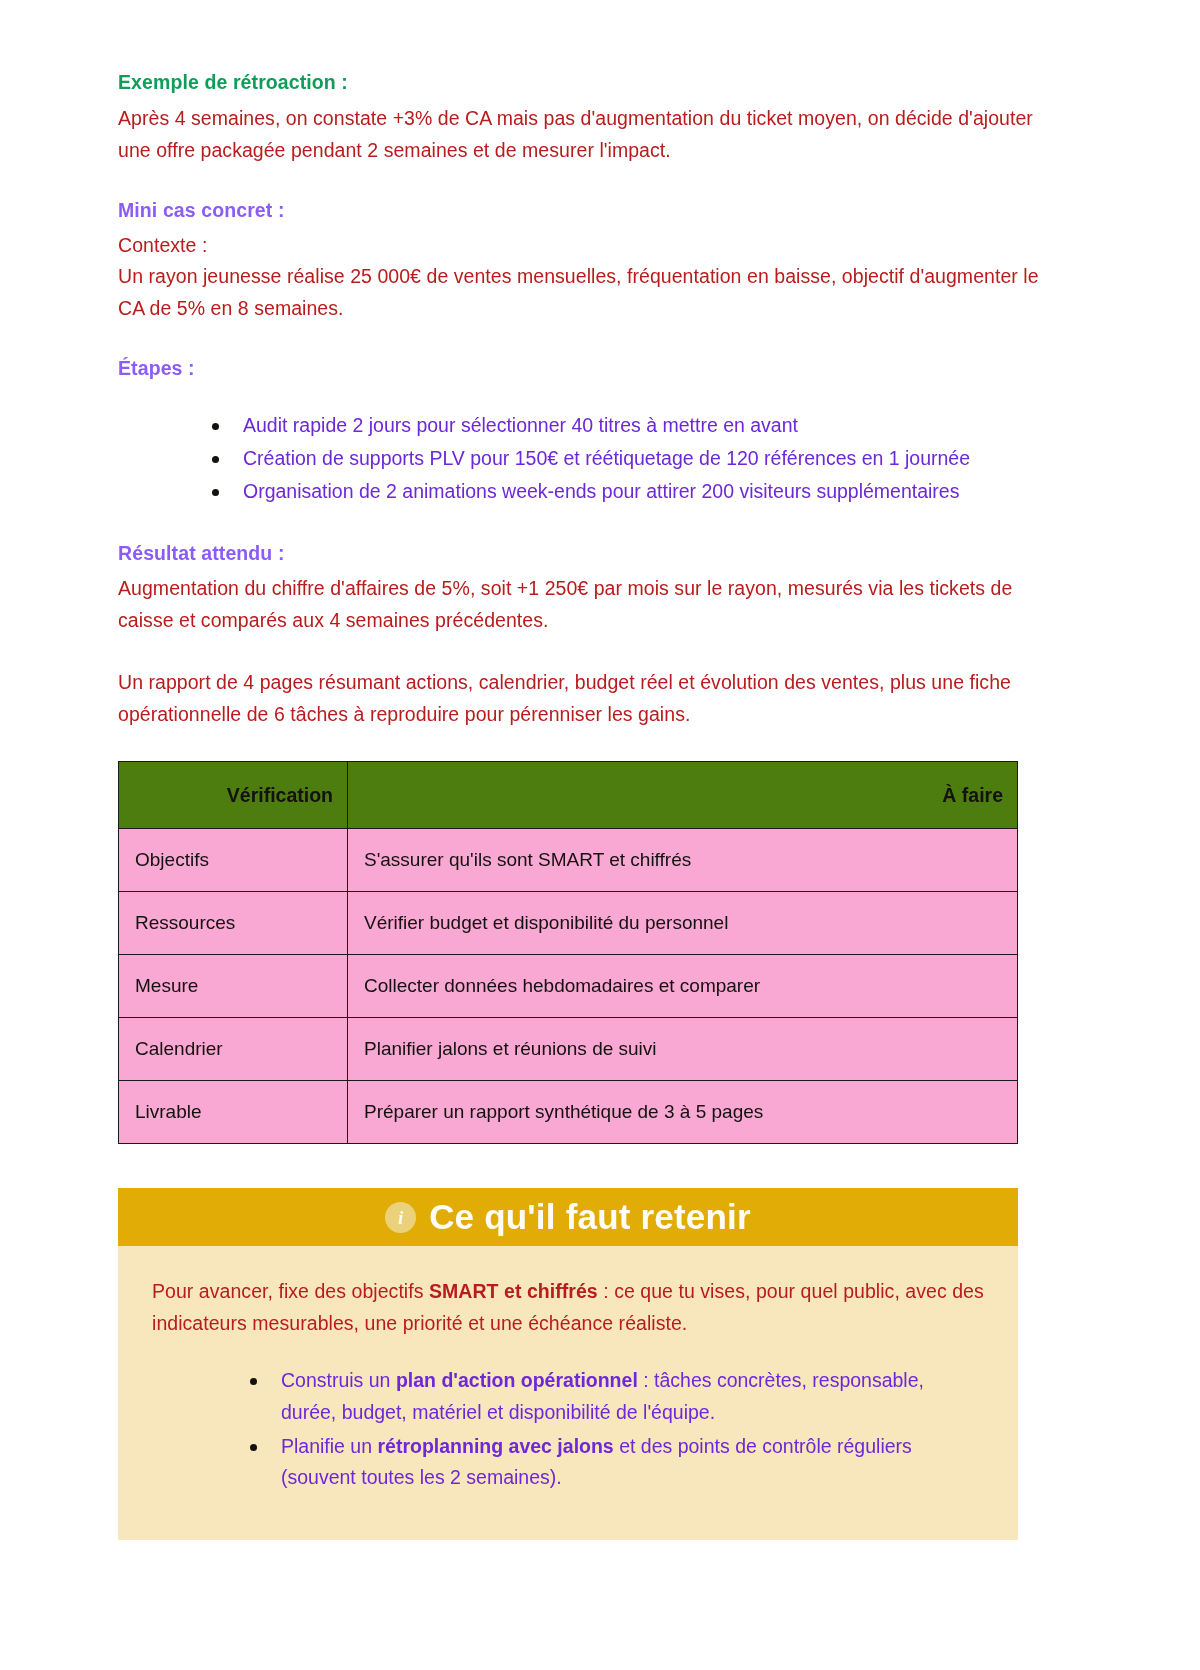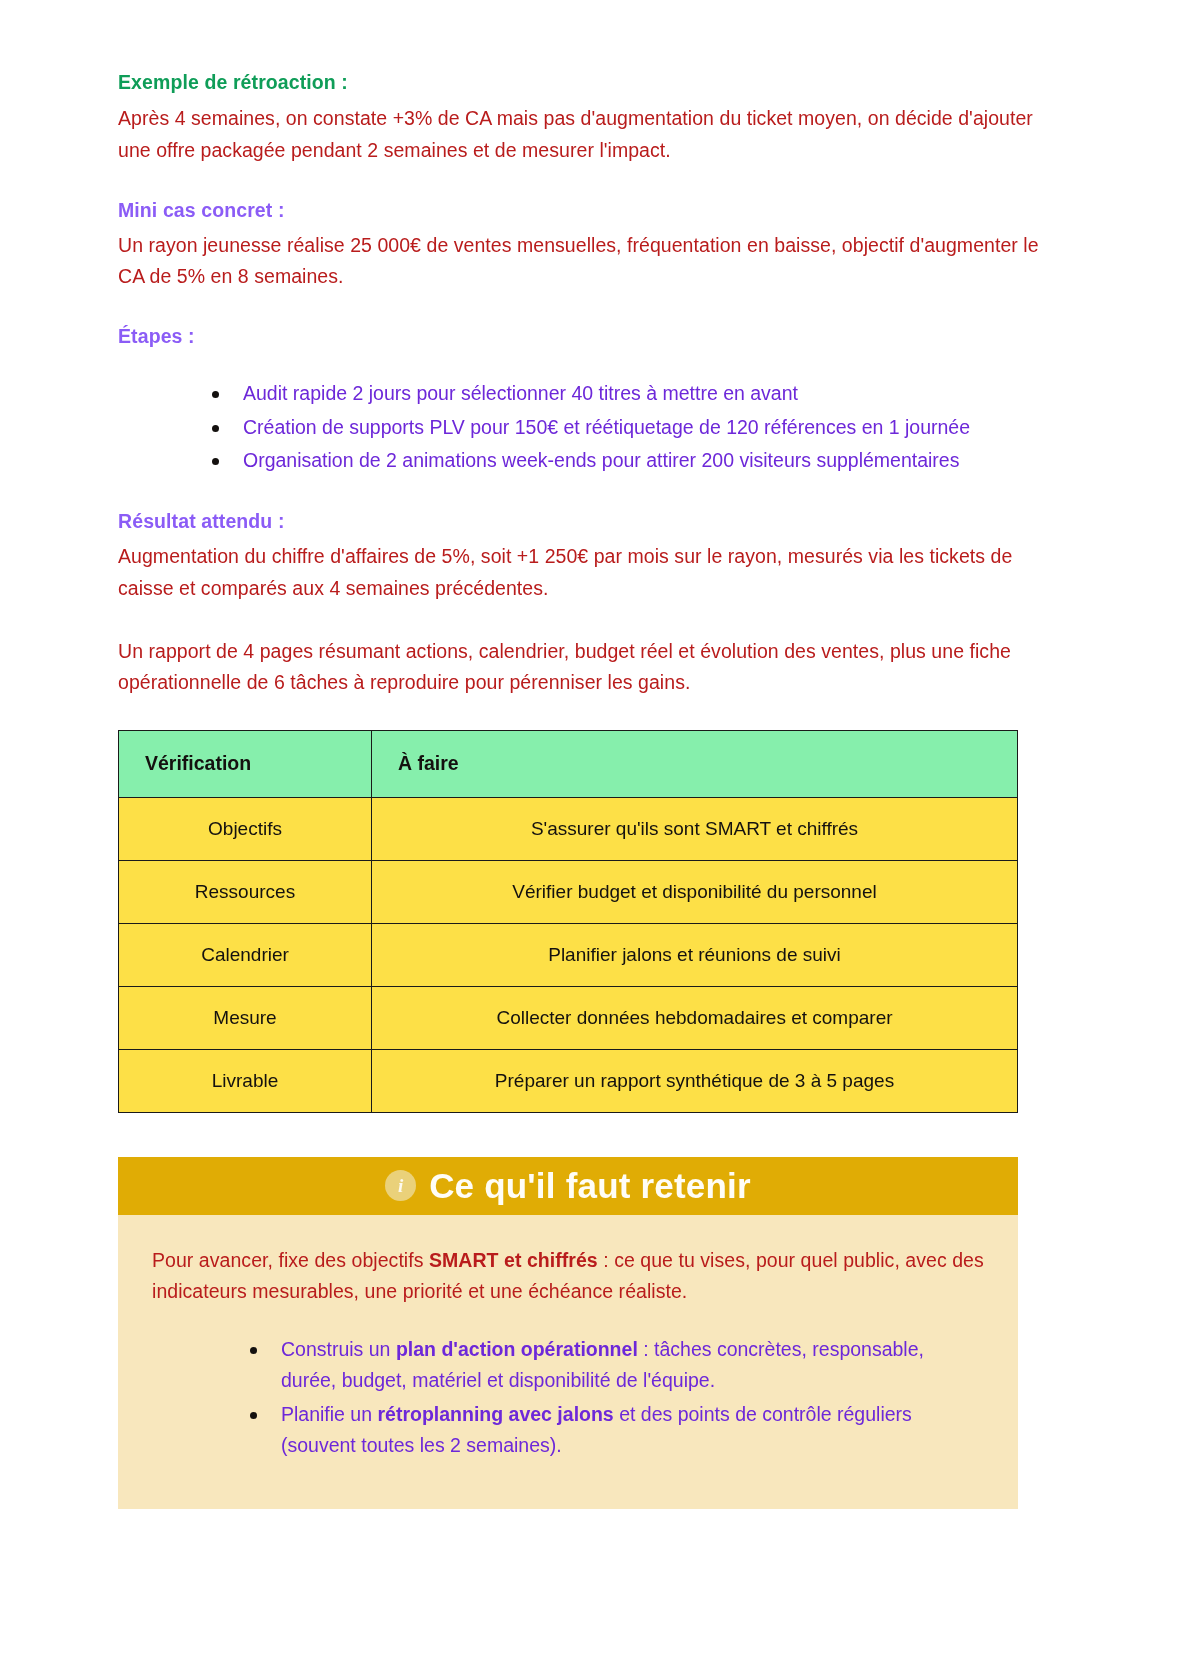--- a/index.html
+++ b/index.html
@@ -87,33 +87,32 @@
     font-size: 19px;
   }
   table.check-table th,
   table.check-table td {
     border: 1.6px solid #1a1a1a;
     text-align: left;
     vertical-align: middle;
     color: #14110f;
   }
   table.check-table thead th {
-    background: #86efac;
-    font-weight: 700;
-    text-align: left;
+    background: #4d7c0f;
+    font-weight: 700;
+    text-align: right;
     height: 54px;
-    padding: 6px 26px;
+    padding: 6px 14px;
     font-size: 19.5px;
   }
   table.check-table tbody td {
-    background: #fde047;
+    background: #f9a8d4;
     height: 50px;
     padding: 6px 16px;
     font-weight: 400;
-    text-align: center;
   }
   .col-verif { width: 200px; }
 
   
   .callout {
     width: 900px;
     margin-top: 44px;
     background: #f8e7bd;
   }
   .callout-header {
@@ -166,20 +165,21 @@
 <body>
 
 <div class="page">
 
   <h2 class="h-green">Exemple de rétroaction :</h2>
   <p class="para">Après 4 semaines, on constate +3% de CA mais pas d'augmentation du ticket moyen, on décide d'ajouter une offre packagée pendant 2 semaines et de mesurer l'impact.</p>
 
   <div class="gap-lg"></div>
 
   <h2 class="h-black">Mini cas concret :</h2>
+  <p class="para">Contexte :</p>
   <p class="para">Un rayon jeunesse réalise 25 000€ de ventes mensuelles, fréquentation en baisse, objectif d'augmenter le CA de 5% en 8 semaines.</p>
 
   <div class="gap-lg"></div>
 
   <h2 class="h-black">Étapes :</h2>
   <div class="gap-md"></div>
   <ul class="doc-list">
     <li>Audit rapide 2 jours pour sélectionner 40 titres à mettre en avant</li>
     <li>Création de supports PLV pour 150€ et réétiquetage de 120 références en 1 journée</li>
     <li>Organisation de 2 animations week-ends pour attirer 200 visiteurs supplémentaires</li>
@@ -206,26 +206,26 @@
     <tbody>
       <tr>
         <td>Objectifs</td>
         <td>S'assurer qu'ils sont SMART et chiffrés</td>
       </tr>
       <tr>
         <td>Ressources</td>
         <td>Vérifier budget et disponibilité du personnel</td>
       </tr>
       <tr>
+        <td>Mesure</td>
+        <td>Collecter données hebdomadaires et comparer</td>
+      </tr>
+      <tr>
         <td>Calendrier</td>
         <td>Planifier jalons et réunions de suivi</td>
-      </tr>
-      <tr>
-        <td>Mesure</td>
-        <td>Collecter données hebdomadaires et comparer</td>
       </tr>
       <tr>
         <td>Livrable</td>
         <td>Préparer un rapport synthétique de 3 à 5 pages</td>
       </tr>
     </tbody>
   </table>
 
   <div class="callout">
     <div class="callout-header">

